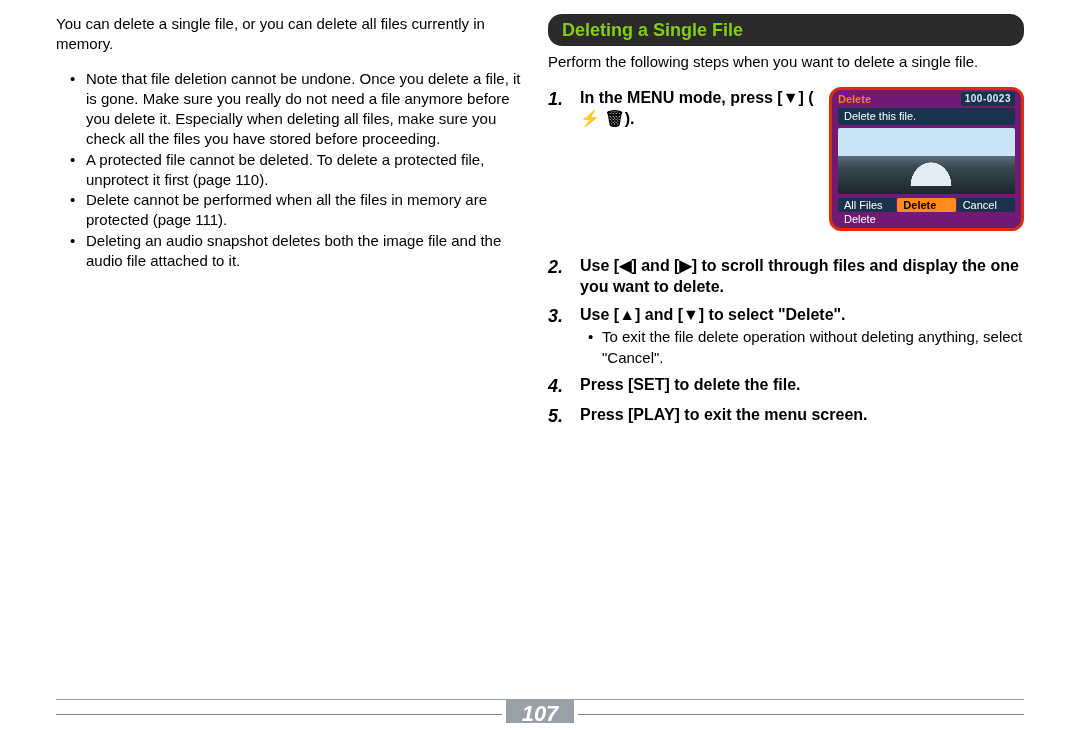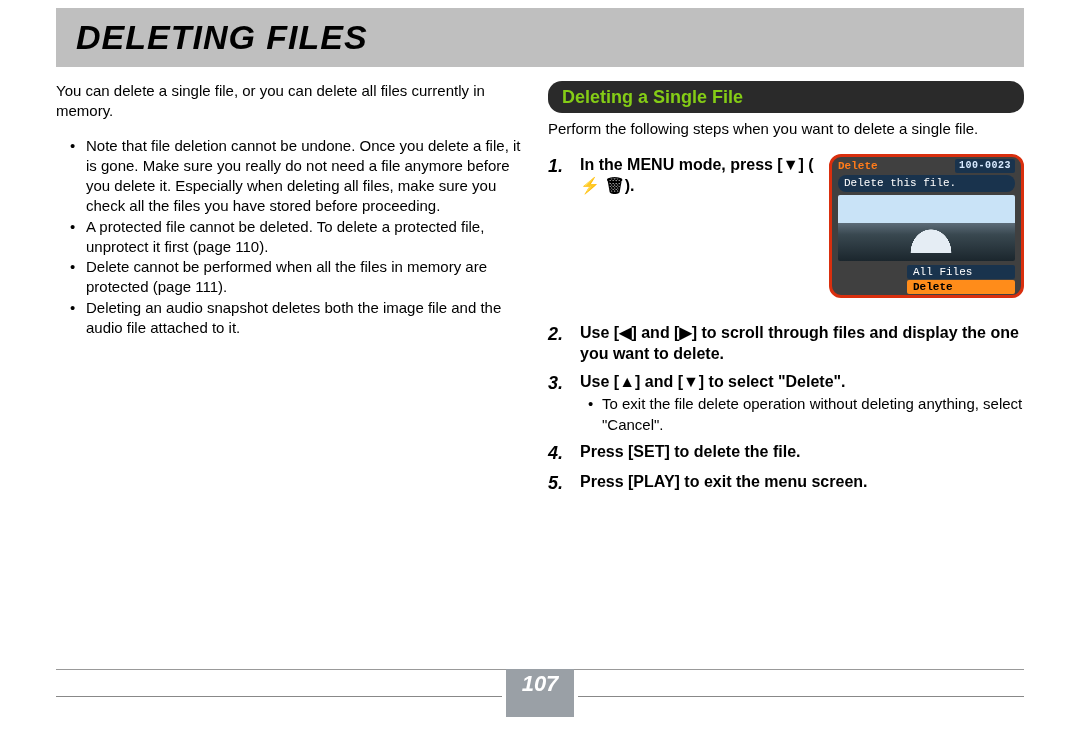--- a/index.html
+++ b/index.html
@@ -128,24 +128,24 @@
     position: absolute;
     left: -6px;
   }
 
   
   .cam-screen {
     width: 195px;
     height: 144px;
     border: 3px solid #d92f0e;
     border-radius: 12px;
-    background: #404040;
+    background: #701a75;
     position: relative;
     overflow: hidden;
-    font-family: Liberation Mono, monospace;
+    font-family: Liberation Sans, sans-serif;
   }
   .cam-top {
     display: flex;
     justify-content: space-between;
     align-items: center;
     padding: 2px 6px;
     color: #ff7b1a;
     font-size: 11px;
     font-weight: bold;
   }
@@ -155,41 +155,41 @@
     padding: 0 4px;
     border-radius: 2px;
     font-size: 10px;
     letter-spacing: 0.5px;
   }
   .cam-msg {
     background: #19334d;
     color: #fff;
     font-size: 11px;
     padding: 1px 6px;
-    border-radius: 8px;
+    border-radius: 2px;
     margin: 0 6px 3px 6px;
   }
   .cam-photo {
     margin: 0 6px;
     height: 66px;
     background: linear-gradient(#c9e3f7 0%, #c9e3f7 42%, #5c6b77 43%, #394850 60%, #1b262d 100%);
     position: relative;
     border-radius: 2px;
   }
   .cam-photo::after {
     content: "";
     position: absolute;
     left: 38%; bottom: 8px;
     width: 52px; height: 30px;
     background: radial-gradient(ellipse at 50% 100%, #e5edf4 0%, #e5edf4 55%, transparent 56%);
   }
   .cam-menu {
     margin: 4px 6px 0 6px;
     display: flex;
-    flex-direction: column;
+    flex-direction: row;
     align-items: flex-end;
     gap: 1px;
   }
   .cam-menu .mi {
     font-size: 11px;
     color: #fff;
     padding: 0 6px;
     height: 14px;
     line-height: 14px;
     width: 108px;
@@ -223,35 +223,32 @@
     border-top: 1px solid #888;
     height: 0;
   }
   .foot-box {
     background: #9aa0a6;
     color: #fff;
     font-weight: 900;
     font-style: italic;
     font-size: 22px;
     padding: 0 16px;
-    height: 48px;
+    height: 24px;
     line-height: 30px;
     margin: 0 4px;
     position: relative;
     top: -3px;
   }
   .glyph { display:inline-block; font-style: normal; }
 </style>
 </head>
 <body>
 
 <div class="page">
-  <div class="title-bar">
-    <h1>DELETING FILES</h1>
-  </div>
 
   <div class="columns">
 
     <div class="col">
       <p class="intro-text">You can delete a single file, or you can delete all files currently in memory.</p>
 
       <ul class="important-list">
         <li>Note that file deletion cannot be undone. Once you delete a file, it is gone. Make sure you really do not need a file anymore before you delete it. Especially when deleting all files, make sure you check all the files you have stored before proceeding.</li>
         <li>A protected file cannot be deleted. To delete a protected file, unprotect it first (page 110).</li>
         <li>Delete cannot be performed when all the files in memory are protected (page 111).</li>

